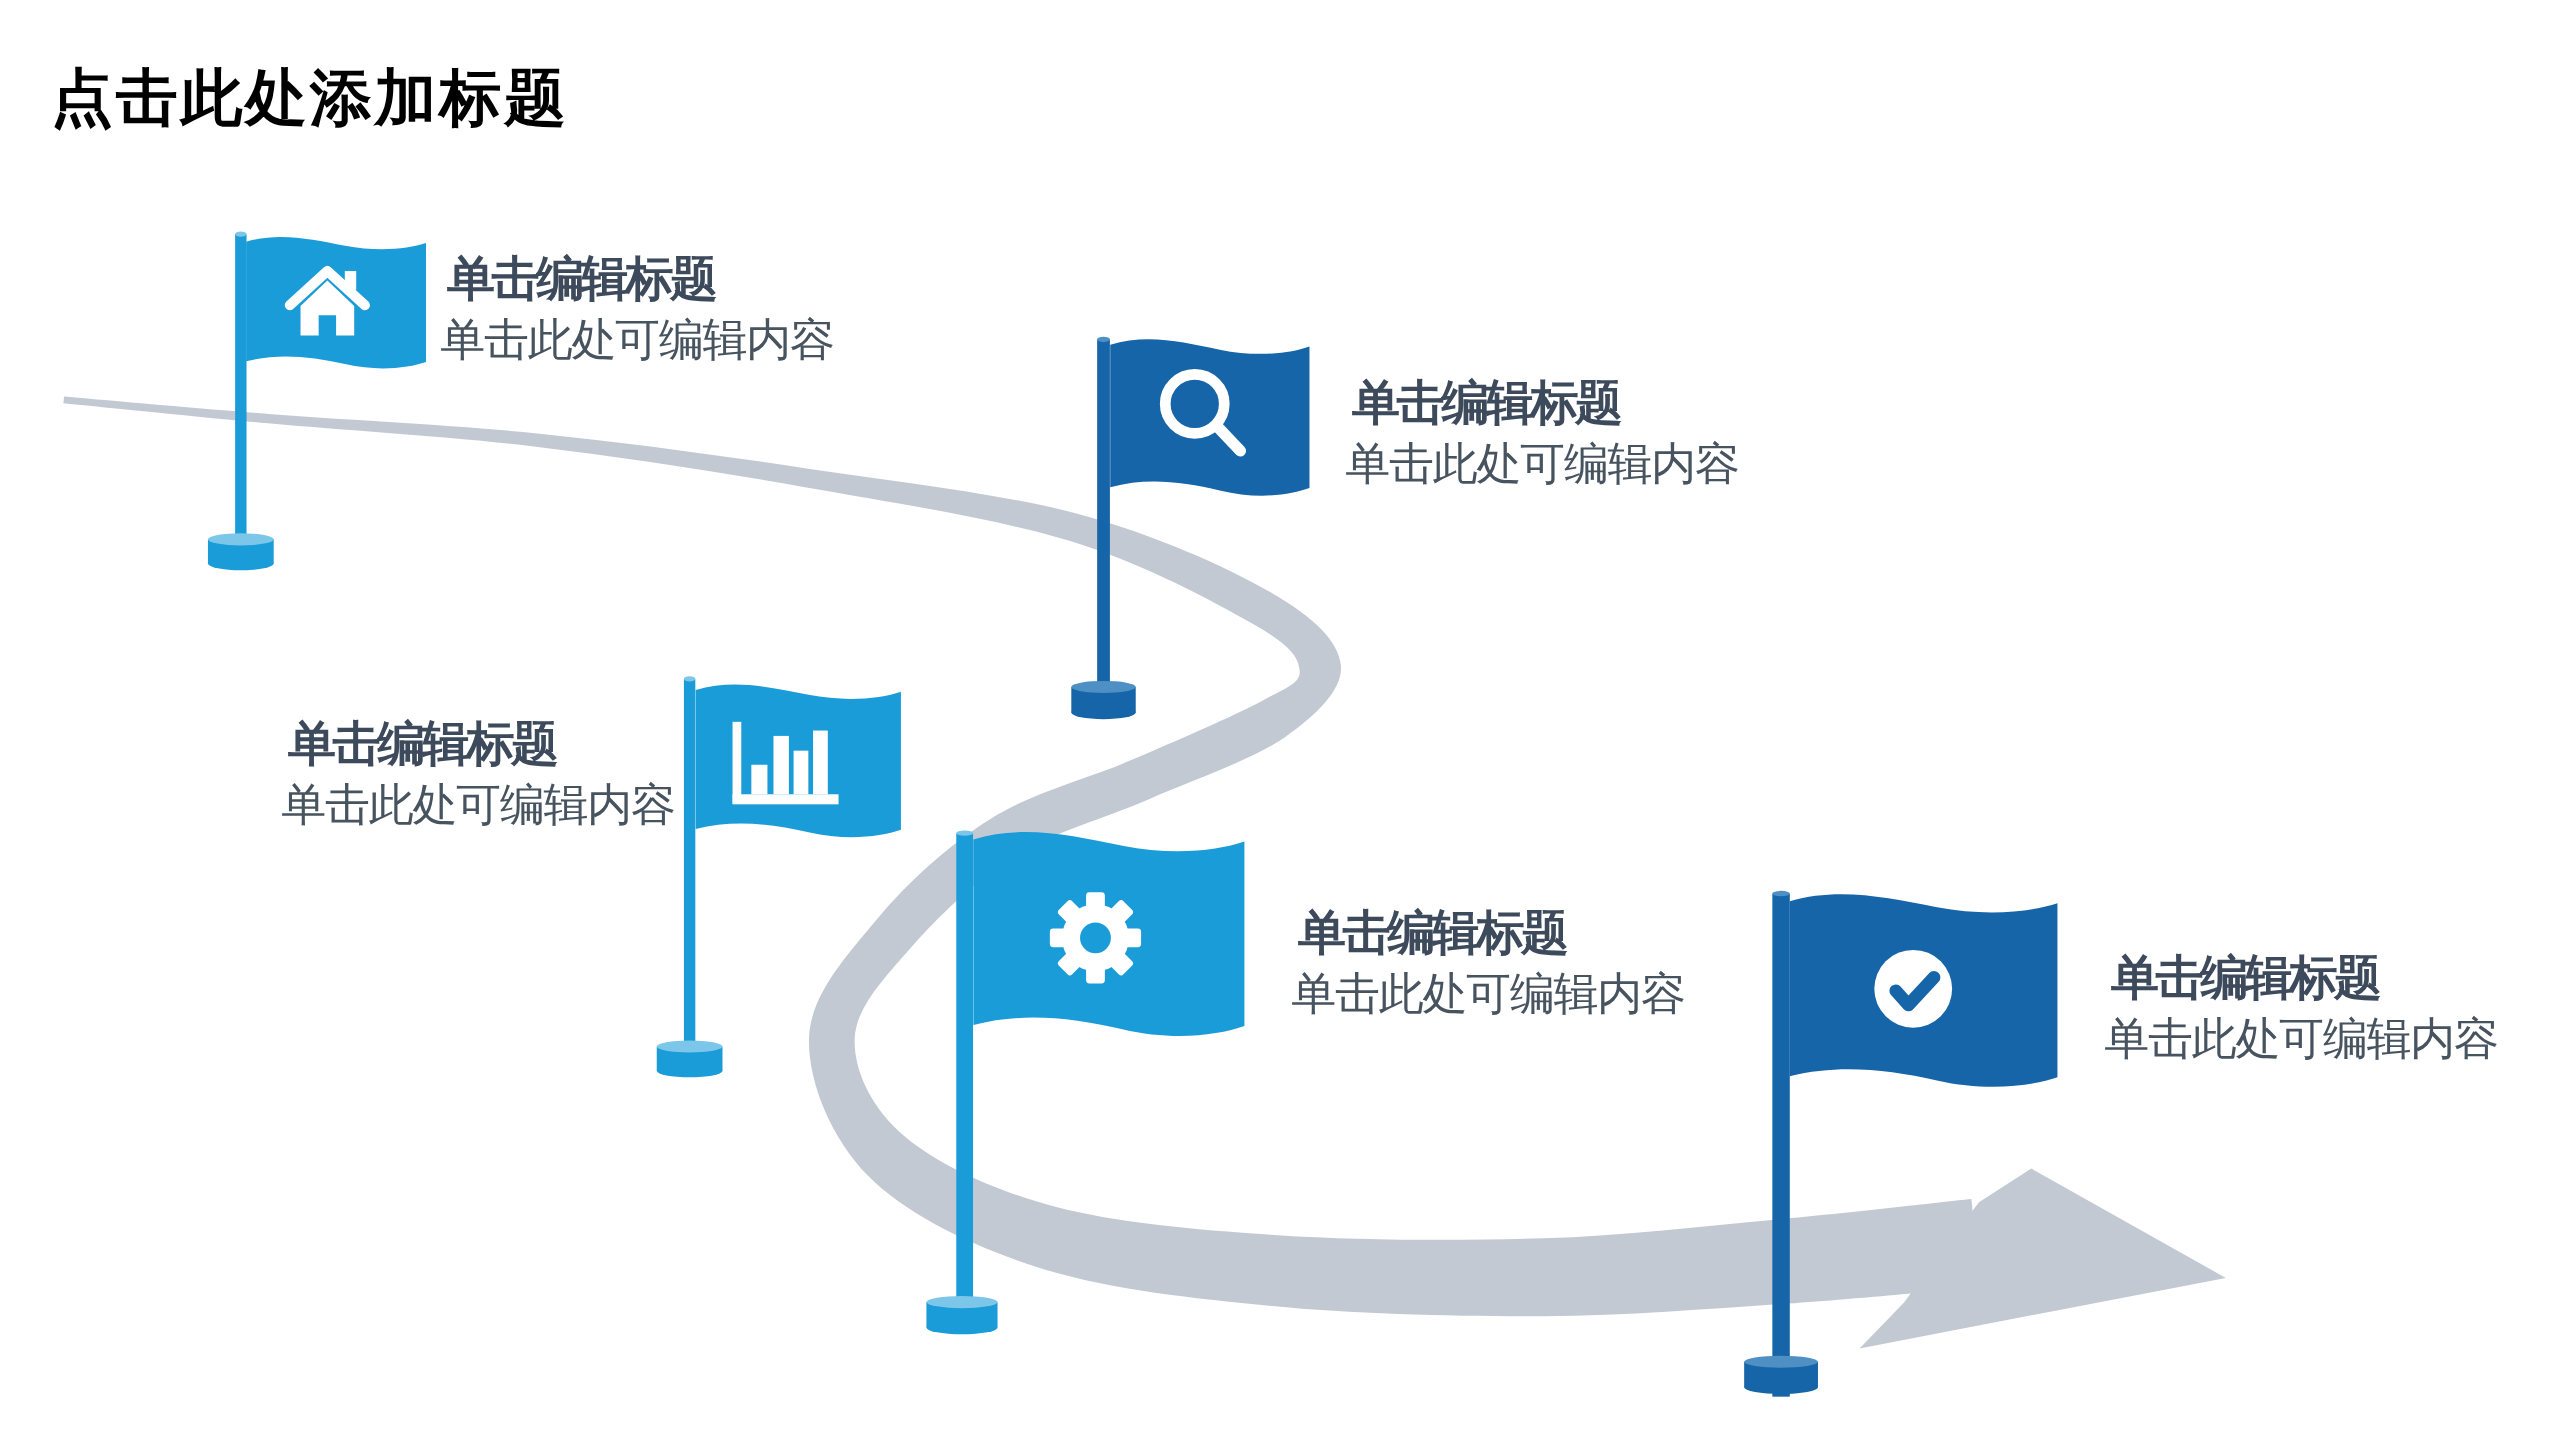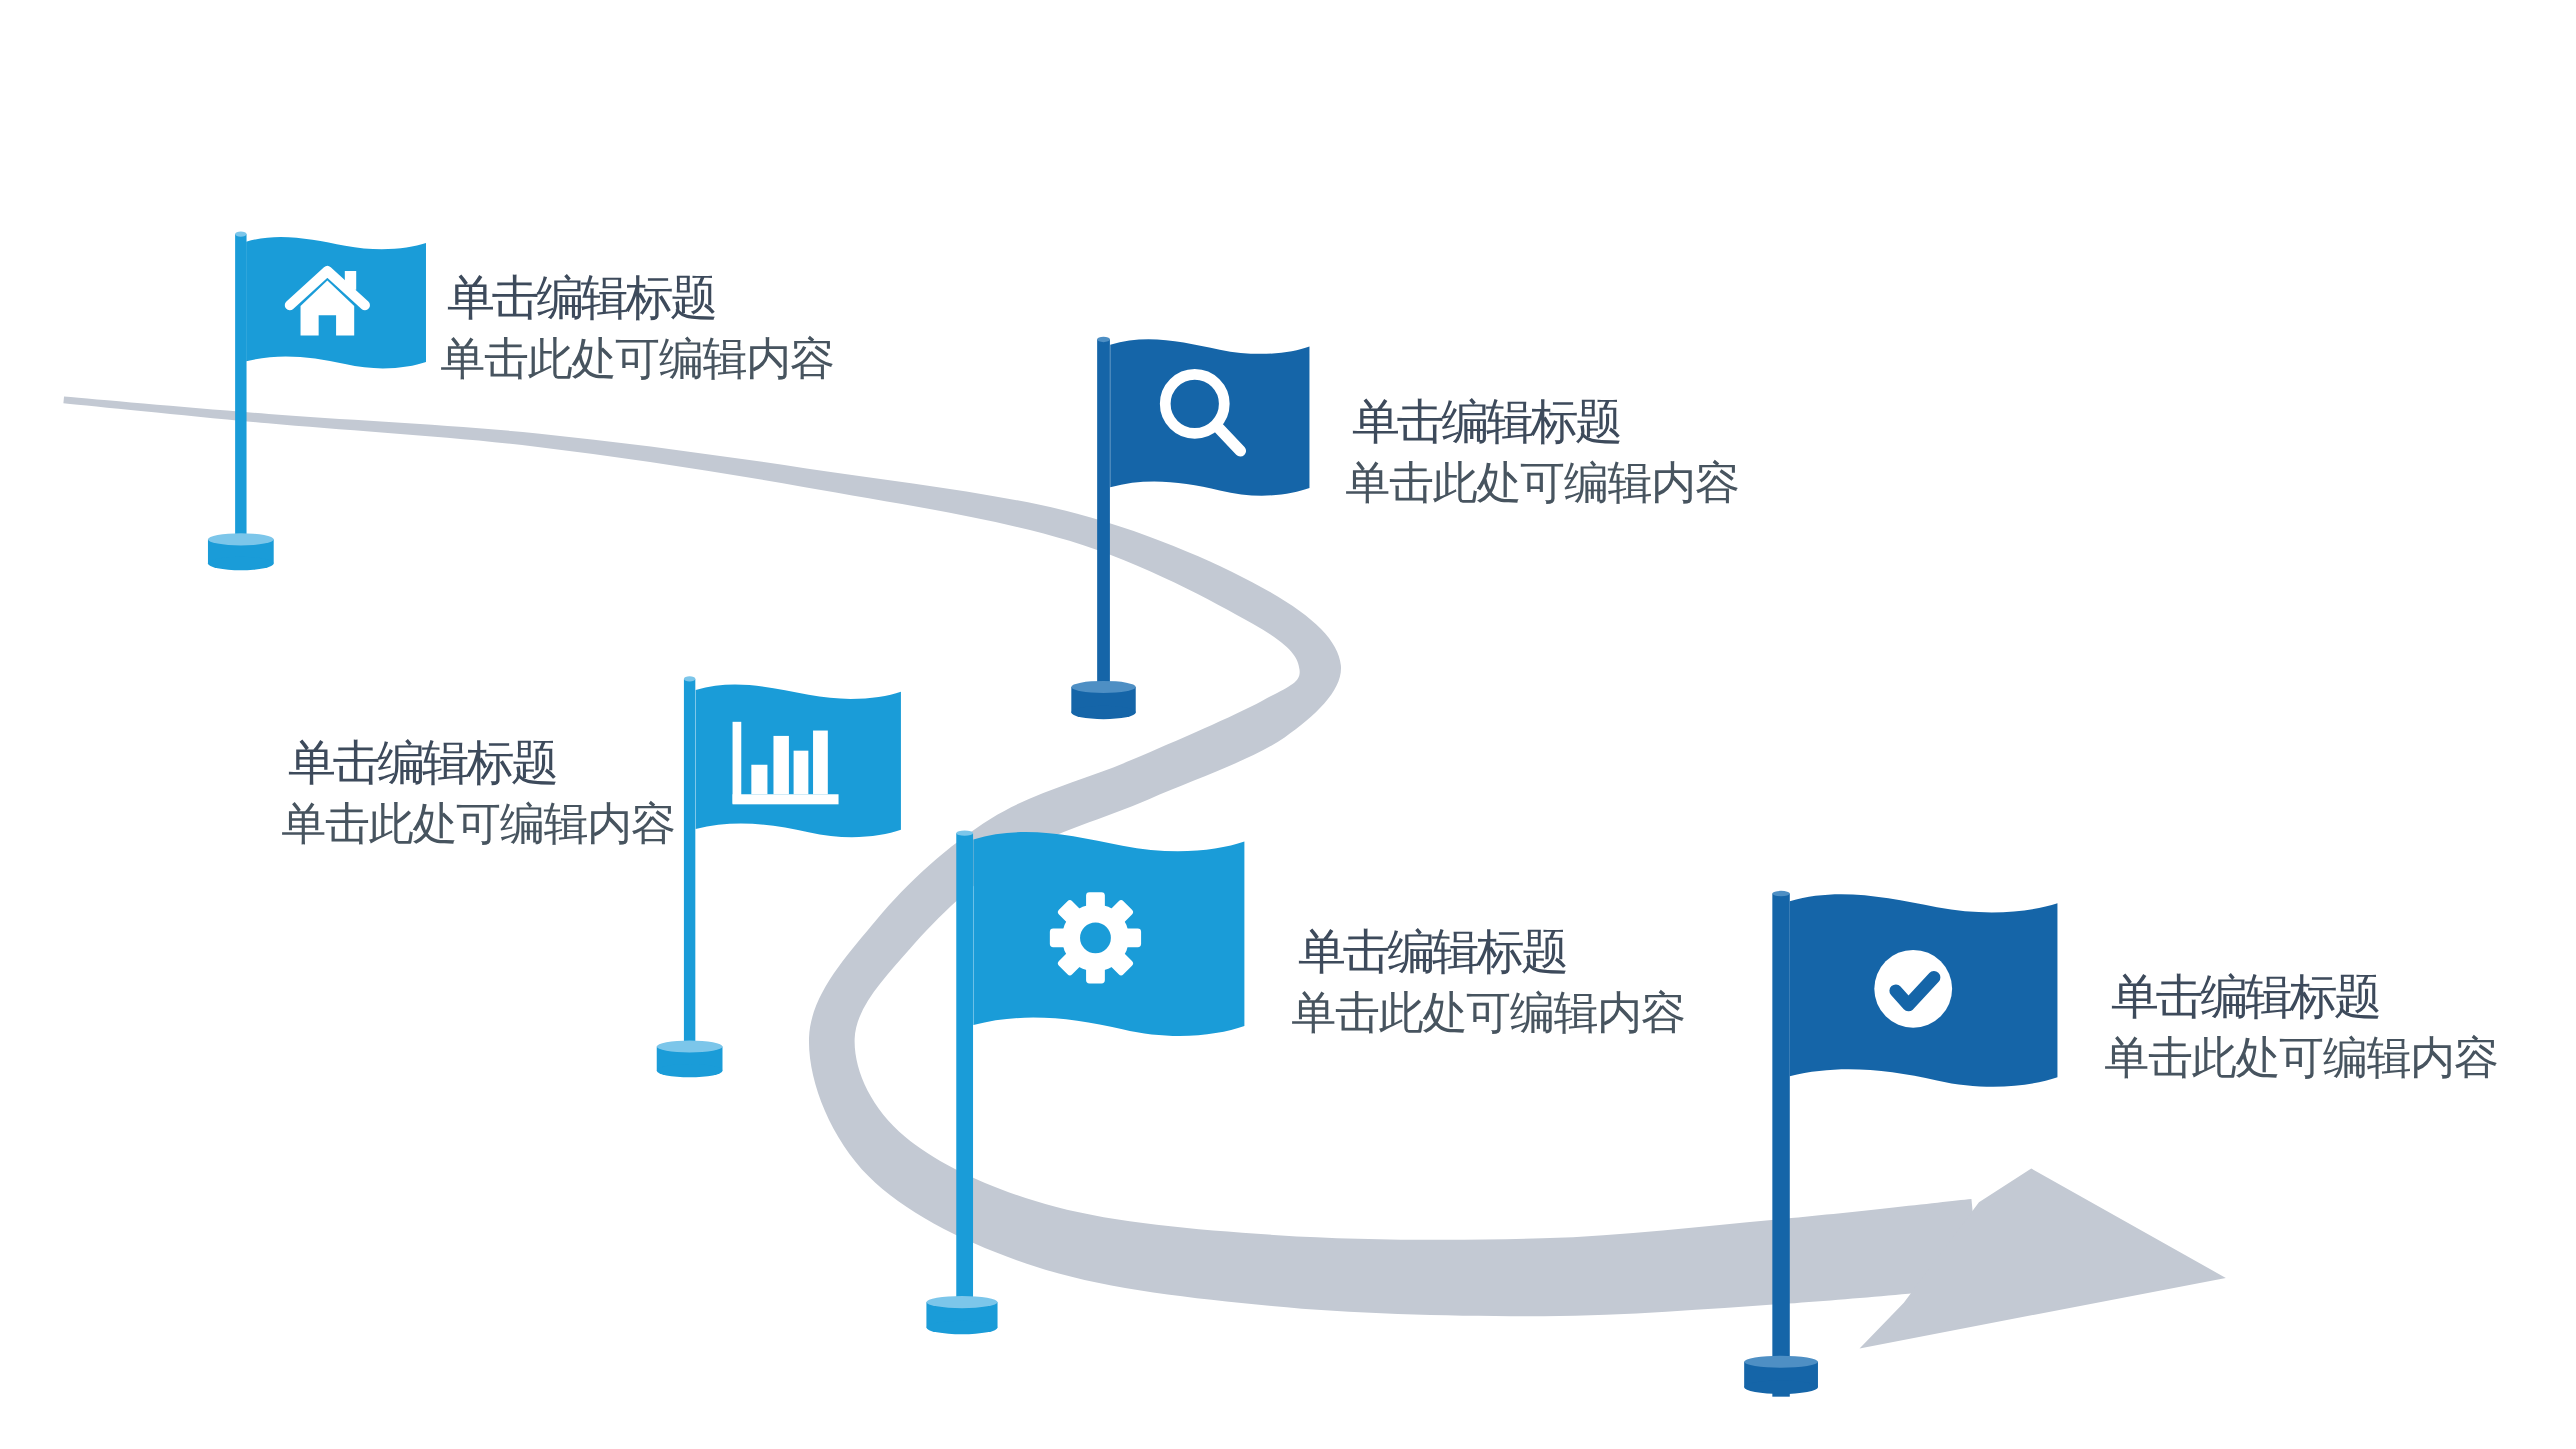--- a/index.html
+++ b/index.html
@@ -5,22 +5,22 @@
   html,body{margin:0;padding:0;background:#ffffff;width:2576px;height:1449px;overflow:hidden;}
   #slide{position:relative;width:2576px;height:1449px;background:#ffffff;font-family:"Liberation Sans","DejaVu Sans",sans-serif;}
   #art{position:absolute;left:0;top:0;}
   .slide-title{
     position:absolute;left:51px;top:56px;
     font-size:62px;font-weight:bold;color:var(--title-color,#000);
     letter-spacing:2.7px;white-space:nowrap;
   }
   .step-text{position:absolute;white-space:nowrap;}
   .step-text .h{
-    font-size:48px;font-weight:normal;color:var(--heading-color,#3D4A5B);
-    letter-spacing:-3.4px;line-height:1.05;margin-top:19px;
+    font-size:48px;font-weight:bold;color:var(--heading-color,#3D4A5B);
+    letter-spacing:-3.4px;line-height:1.05;
   }
   .step-text .b{
     font-size:45px;font-weight:400;color:var(--body-color,#47545F);
     letter-spacing:-1.3px;line-height:1.05;margin-top:12px;
   }
   
   .step-text .b{margin-left:-6.7px;}
 </style>
 </head>
 <body>
@@ -94,20 +94,21 @@
         <ellipse cx="2655" cy="2068" rx="55" ry="10" fill="#1565A8"></ellipse>
         <ellipse cx="2655" cy="2030" rx="55" ry="9" fill="#4E8FC4"></ellipse>
         <path d="M 2668.0 1343.5 C 2739.8 1322.5 2811.6 1337.5 2887.4 1352.5 C 2959.3 1366.0 3027.1 1360.0 3067.0 1346.5 L 3067.0 1606.0 C 3027.1 1619.5 2959.3 1627.0 2887.4 1610.5 C 2811.6 1594.0 2739.8 1586.5 2668.0 1604.5 Z" fill="#1565A8"></path>
         <g transform="translate(2852,1474)">
           <circle cx="0" cy="0" r="58" fill="#FFFFFF"></circle>
           <path d="M -26 3 L -7 24 L 31 -17" fill="none" stroke="#1565A8" stroke-width="19" stroke-linecap="round" stroke-linejoin="round"></path>
         </g>
       </g>
     </svg>
 
+  <div class="slide-title">点击此处添加标题</div>
 
   <div class="step-text" style="left:447px;top:254px;">
     <div class="h">单击编辑标题</div>
     <div class="b">单击此处可编辑内容</div>
   </div>
 
   <div class="step-text" style="left:1352px;top:378px;">
     <div class="h">单击编辑标题</div>
     <div class="b">单击此处可编辑内容</div>
   </div>

